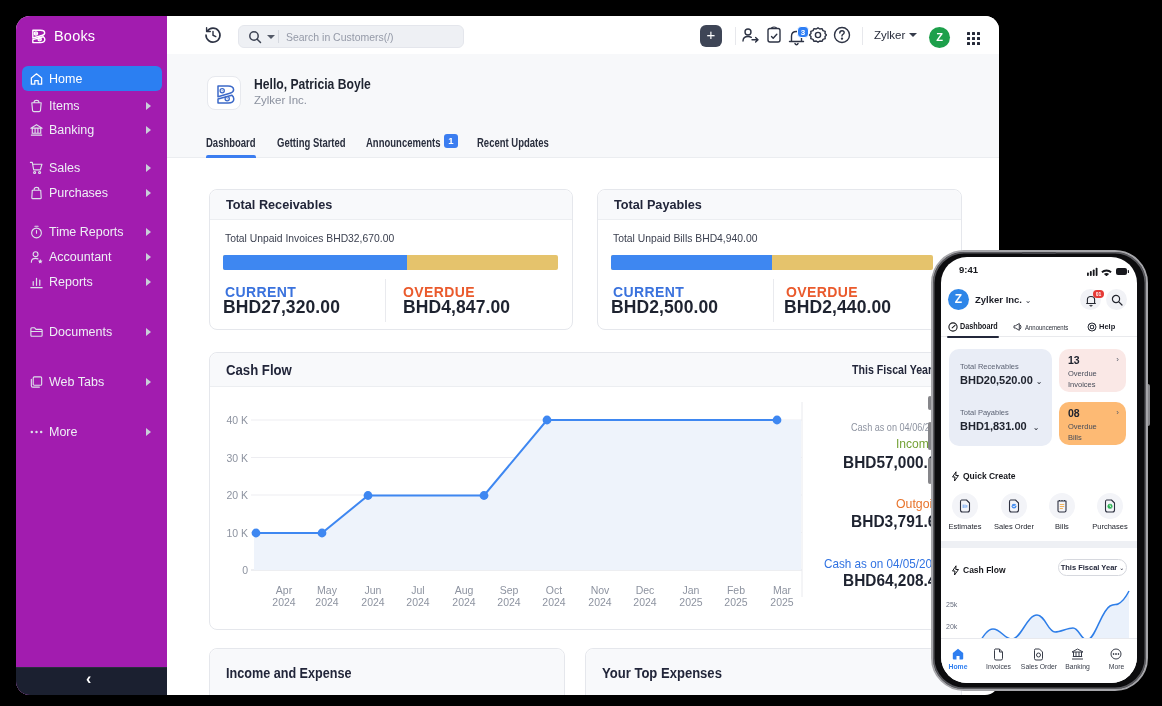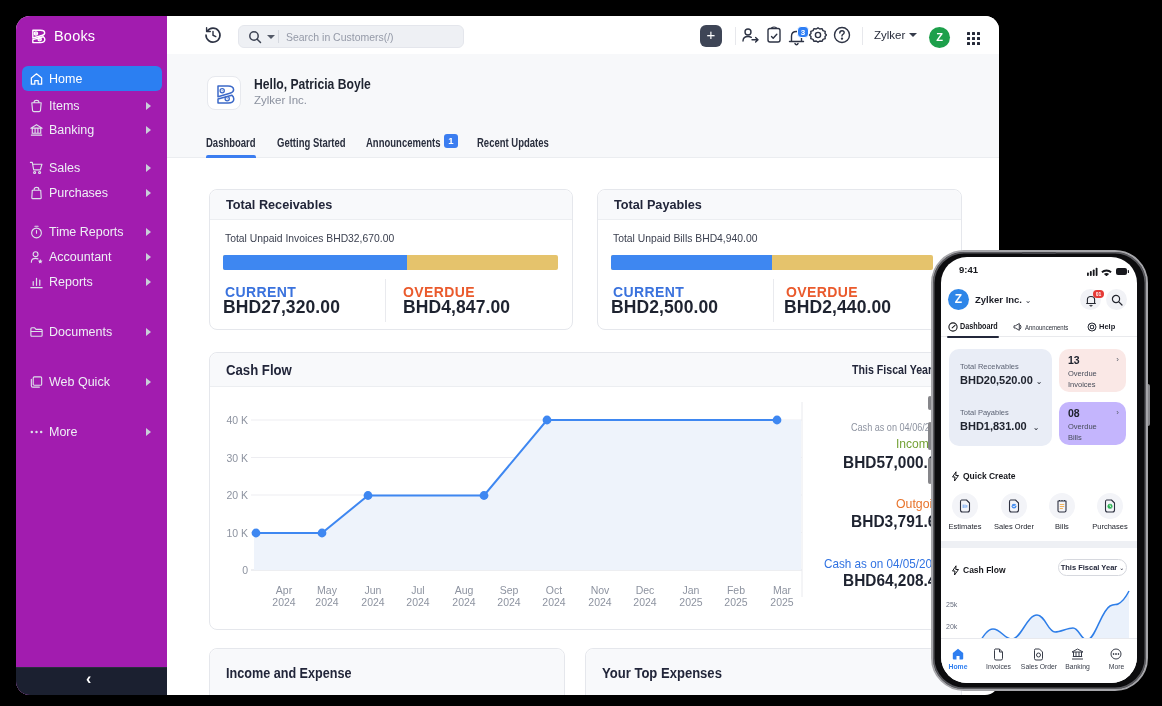--- a/index.html
+++ b/index.html
@@ -130,21 +130,21 @@
           <path d="M2 7.5 H14"></path>
         </svg>
       <div class="tx">Documents</div>
         <div class="ar"></div>
     </div>
     <div class="sb-item" style="top:353px;">
       <svg class="ic" viewBox="0 0 16 16" fill="none" stroke="#dde1ea" stroke-width="1.2">
           <rect x="4.5" y="2.5" width="9" height="9" rx="1.2"></rect>
           <path d="M2.5 5 V12 Q2.5 13.5 4 13.5 H11" stroke-linecap="round"></path>
         </svg>
-      <div class="tx">Web Quick</div>
+      <div class="tx">Web Tabs</div>
         <div class="ar"></div>
     </div>
     <div class="sb-item" style="top:403px;">
       <svg class="ic" viewBox="0 0 16 16" fill="#dde1ea" stroke="none">
           <circle cx="3" cy="8" r="1.3"></circle>
           <circle cx="8" cy="8" r="1.3"></circle>
           <circle cx="13" cy="8" r="1.3"></circle>
         </svg>
       <div class="tx">More</div>
         <div class="ar"></div>
@@ -386,21 +386,21 @@
     <div style="position:absolute;left:11px;top:25px;font-size:11px;font-weight:700;color:#20242f;">BHD20,520.00 <span style="font-weight:400;font-size:8px;">⌄</span></div>
     <div style="position:absolute;left:11px;top:59px;font-size:7.5px;color:#5c6374;">Total Payables</div>
     <div style="position:absolute;left:11px;top:71px;font-size:11px;font-weight:700;color:#20242f;">BHD1,831.00 &nbsp;<span style="font-weight:400;font-size:8px;">⌄</span></div>
   </div>
   <div style="position:absolute;left:118px;top:92px;width:67px;height:43px;background:#fae8e6;border-radius:10px;">
     <div style="position:absolute;left:9px;top:5px;font-size:10.5px;font-weight:700;color:#20242f;">13</div>
     <div style="position:absolute;right:7px;top:6px;font-size:8px;color:#555b68;">›</div>
     <div style="position:absolute;left:9px;top:20px;font-size:7.5px;color:#474d5a;">Overdue</div>
     <div style="position:absolute;left:9px;top:31px;font-size:7.5px;color:#474d5a;">Invoices</div>
   </div>
-  <div style="position:absolute;left:118px;top:145px;width:67px;height:43px;background:#c4b5fd;border-radius:10px;">
+  <div style="position:absolute;left:118px;top:145px;width:67px;height:43px;background:#fdba74;border-radius:10px;">
     <div style="position:absolute;left:9px;top:5px;font-size:10.5px;font-weight:700;color:#20242f;">08</div>
     <div style="position:absolute;right:7px;top:6px;font-size:8px;color:#555b68;">›</div>
     <div style="position:absolute;left:9px;top:20px;font-size:7.5px;color:#474d5a;">Overdue</div>
     <div style="position:absolute;left:9px;top:31px;font-size:7.5px;color:#474d5a;">Bills</div>
   </div>
   <svg style="position:absolute;left:10px;top:214px;" width="9" height="11" viewBox="0 0 9 11" fill="none" stroke="#17181d" stroke-width="1">
       <path d="M5 0.8 L1.5 6 H4 L3.5 10 L7.5 4.5 H4.8 Z" stroke-linejoin="round"></path>
     </svg>
   <div style="position:absolute;left:22px;top:214px;font-size:8.5px;font-weight:700;color:#17181d;">Quick Create</div>
   <div style="position:absolute;left:11px;top:236px;width:26px;height:26px;border-radius:50%;background:#f3f4f8;"></div>

